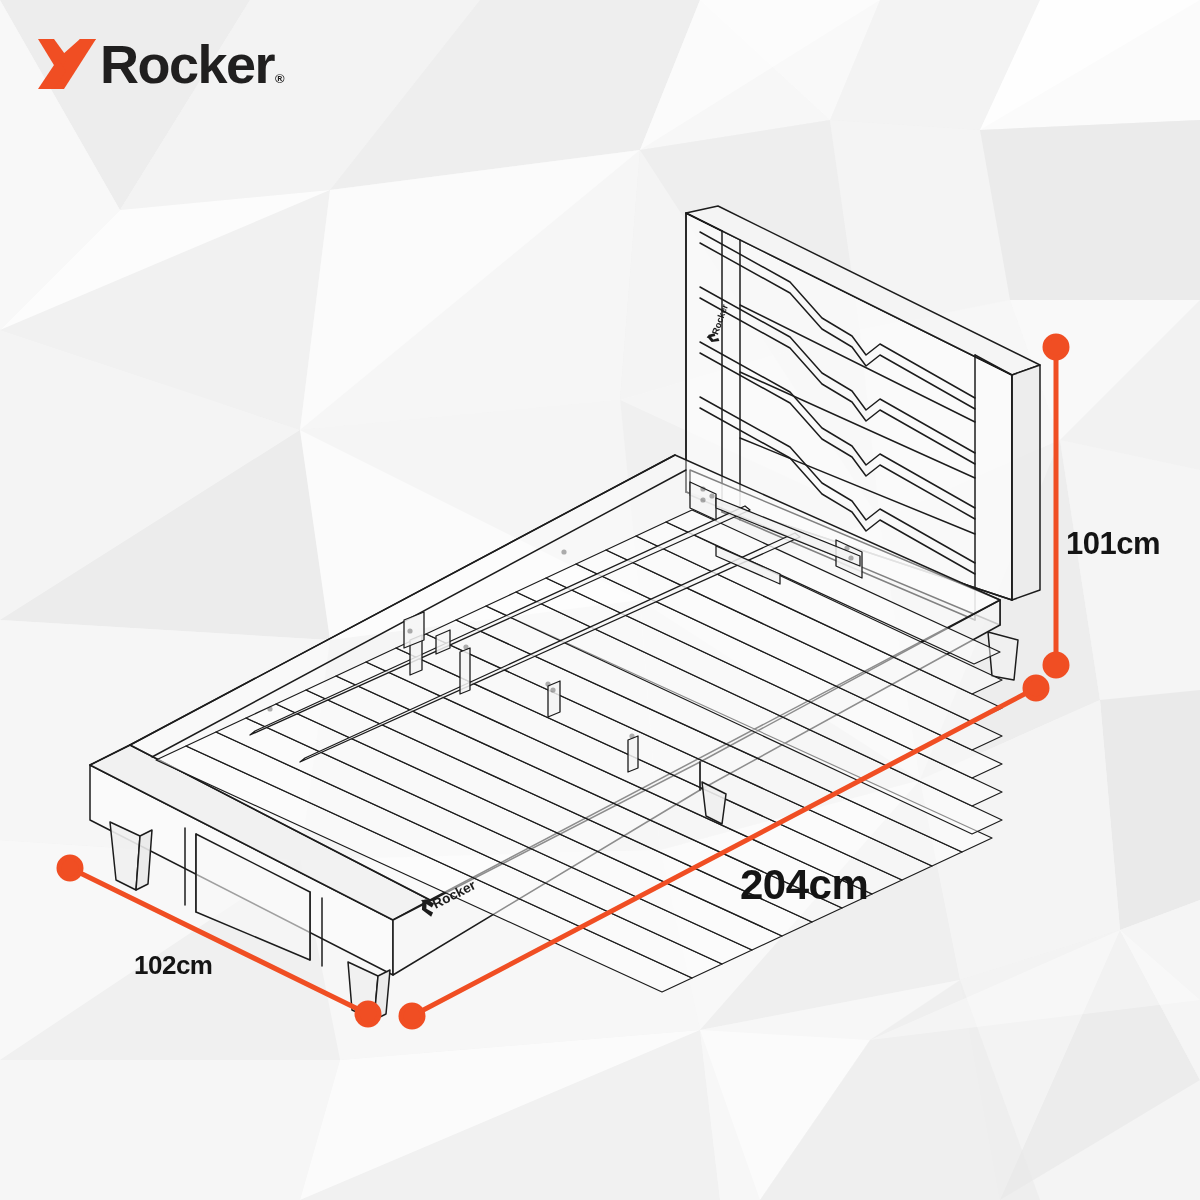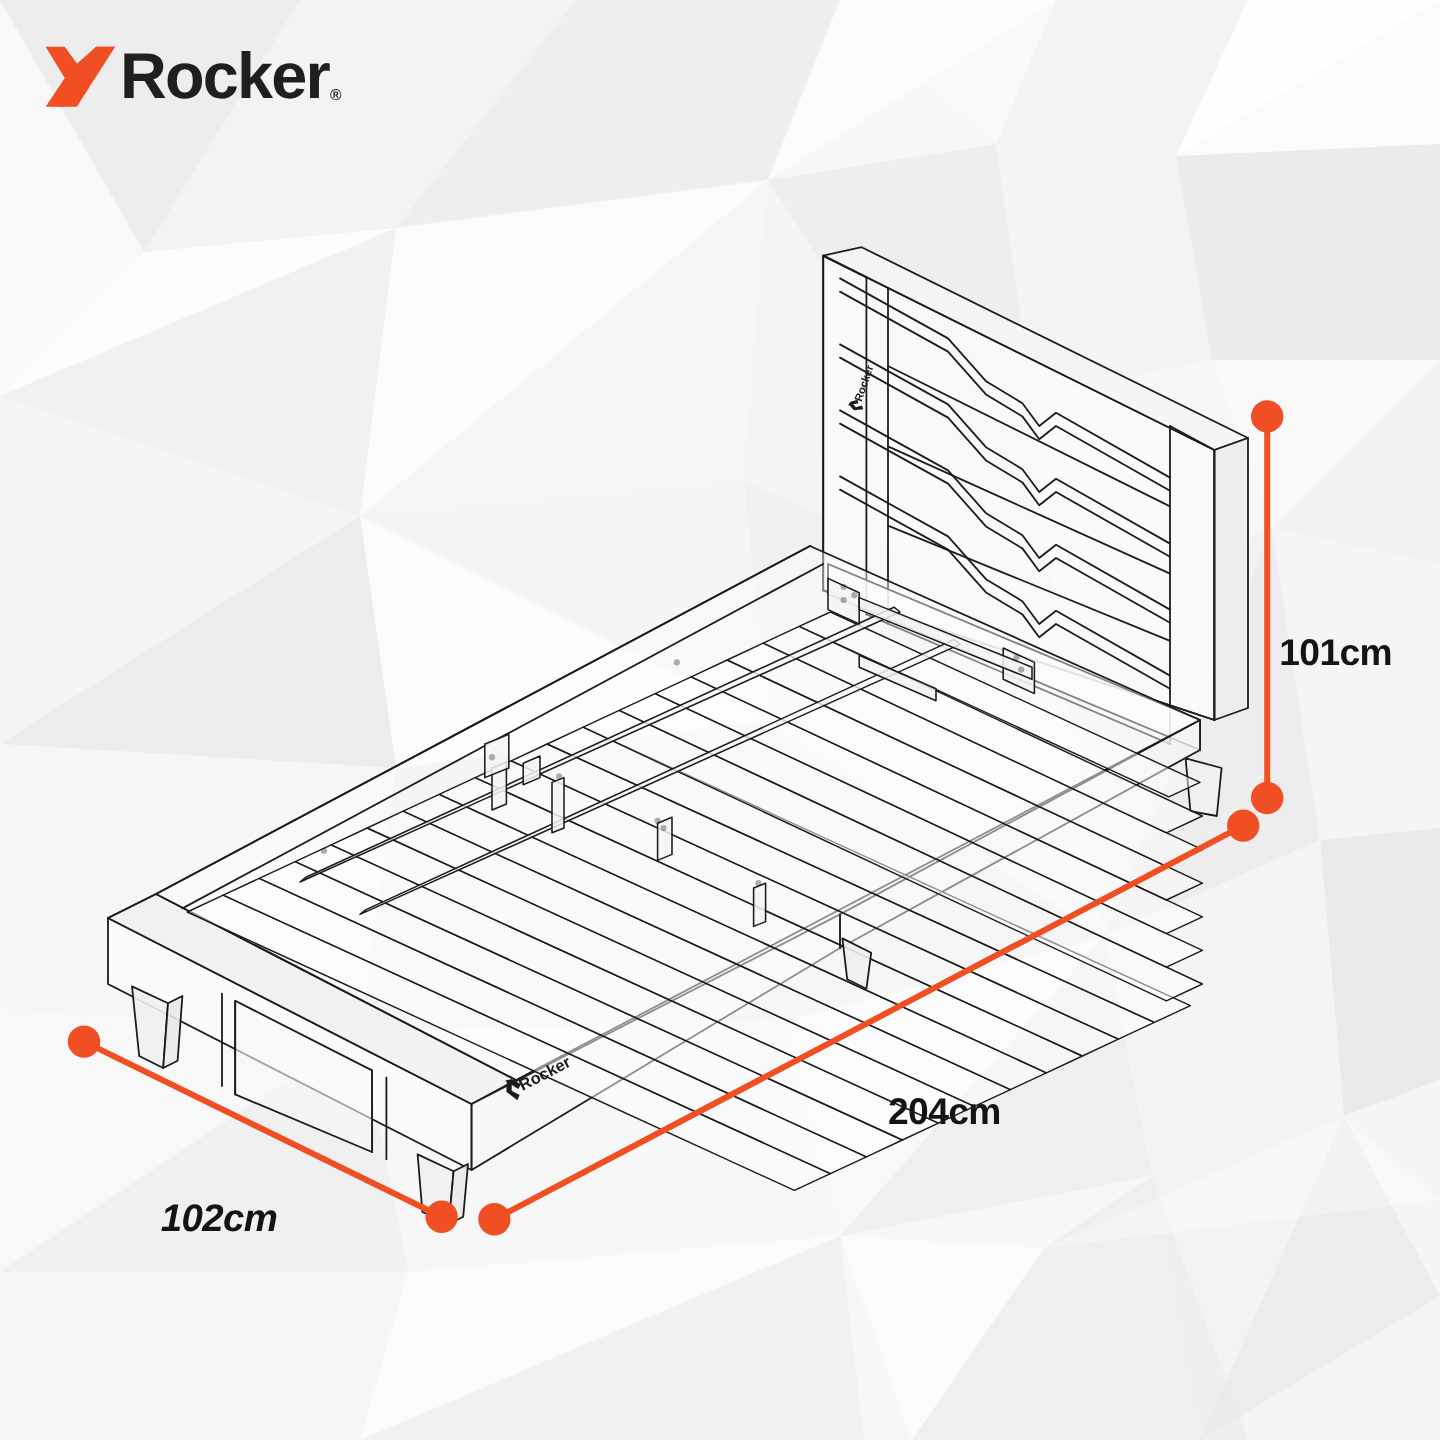--- a/index.html
+++ b/index.html
@@ -15,22 +15,22 @@
   .dimlabel{
     position:absolute;
     font-family:"Liberation Sans", sans-serif;
     font-weight:bold;
     color:#141414;
     letter-spacing:-0.5px;
     white-space:nowrap;
     user-select:none;
   }
   #label-101{left:1066px;top:487px;font-size:31px;margin-top:39px;}
-  #label-204{left:740px;top:909px;font-size:31px;}
-  #label-102{left:134px;top:997px;font-size:32px;font-style:italic;}
+  #label-204{left:740px;top:861px;font-size:42px;}
+  #label-102{left:134px;top:950px;font-size:26px;}
 
   
   #brand{
     position:absolute;left:36px;top:33px;
     display:flex;align-items:center;height:62px;
   }
   #brand .xmark{display:block;}
   #brand .wordmark{
     font-family:"Liberation Sans", sans-serif;
     font-weight:bold;

